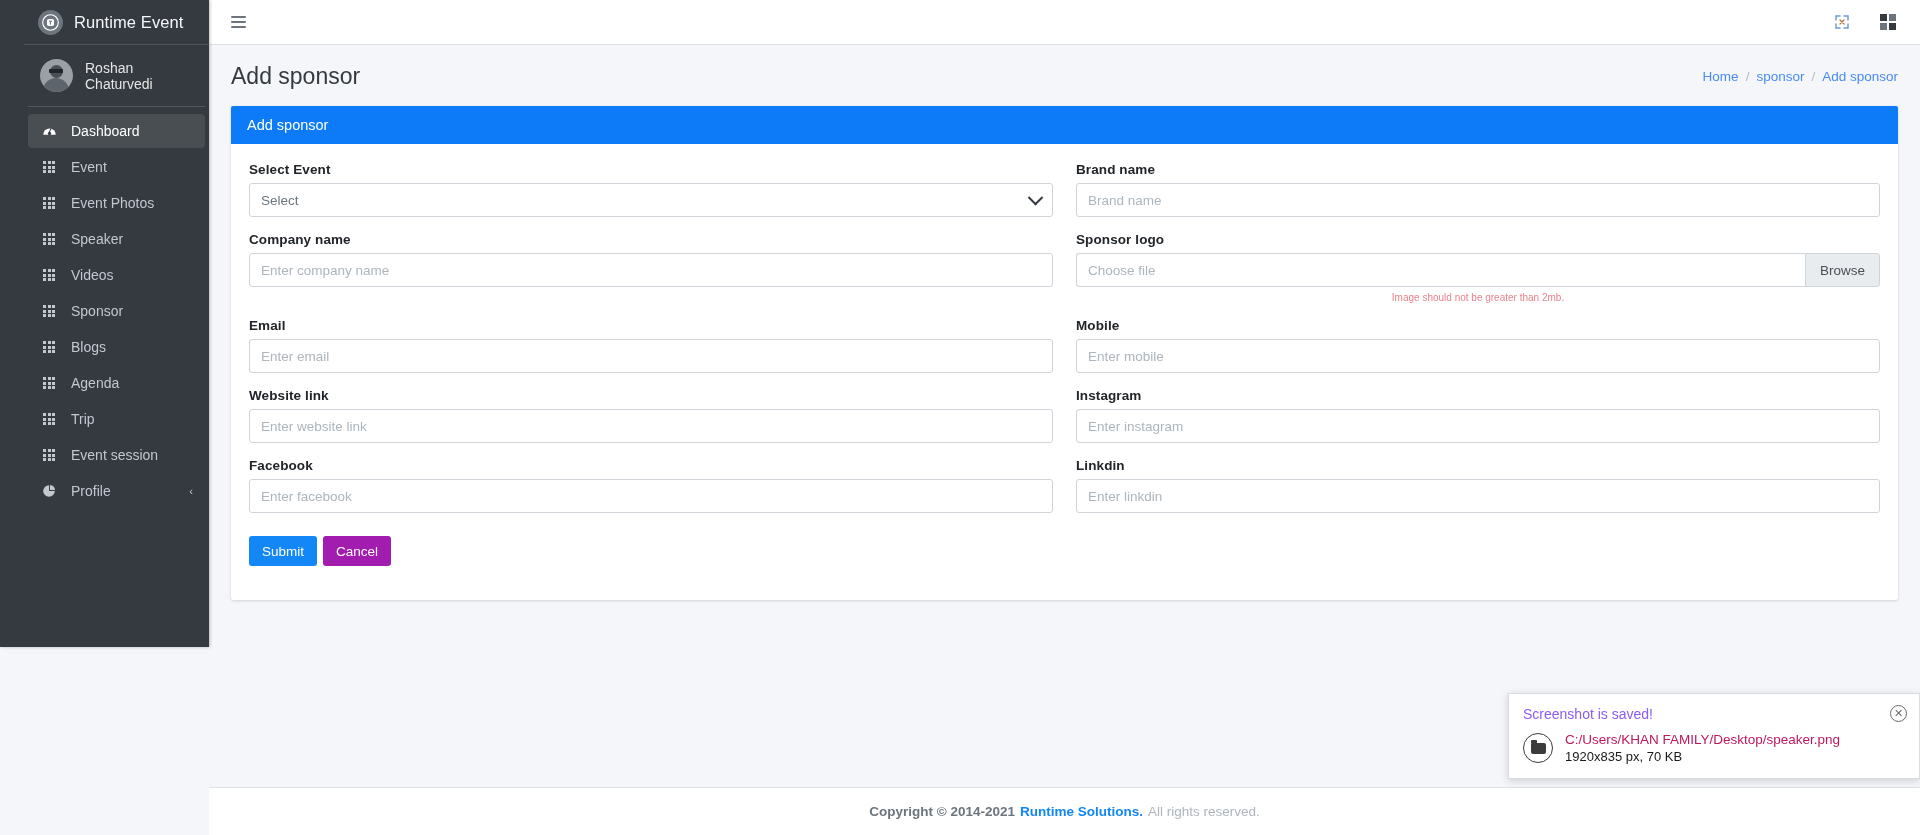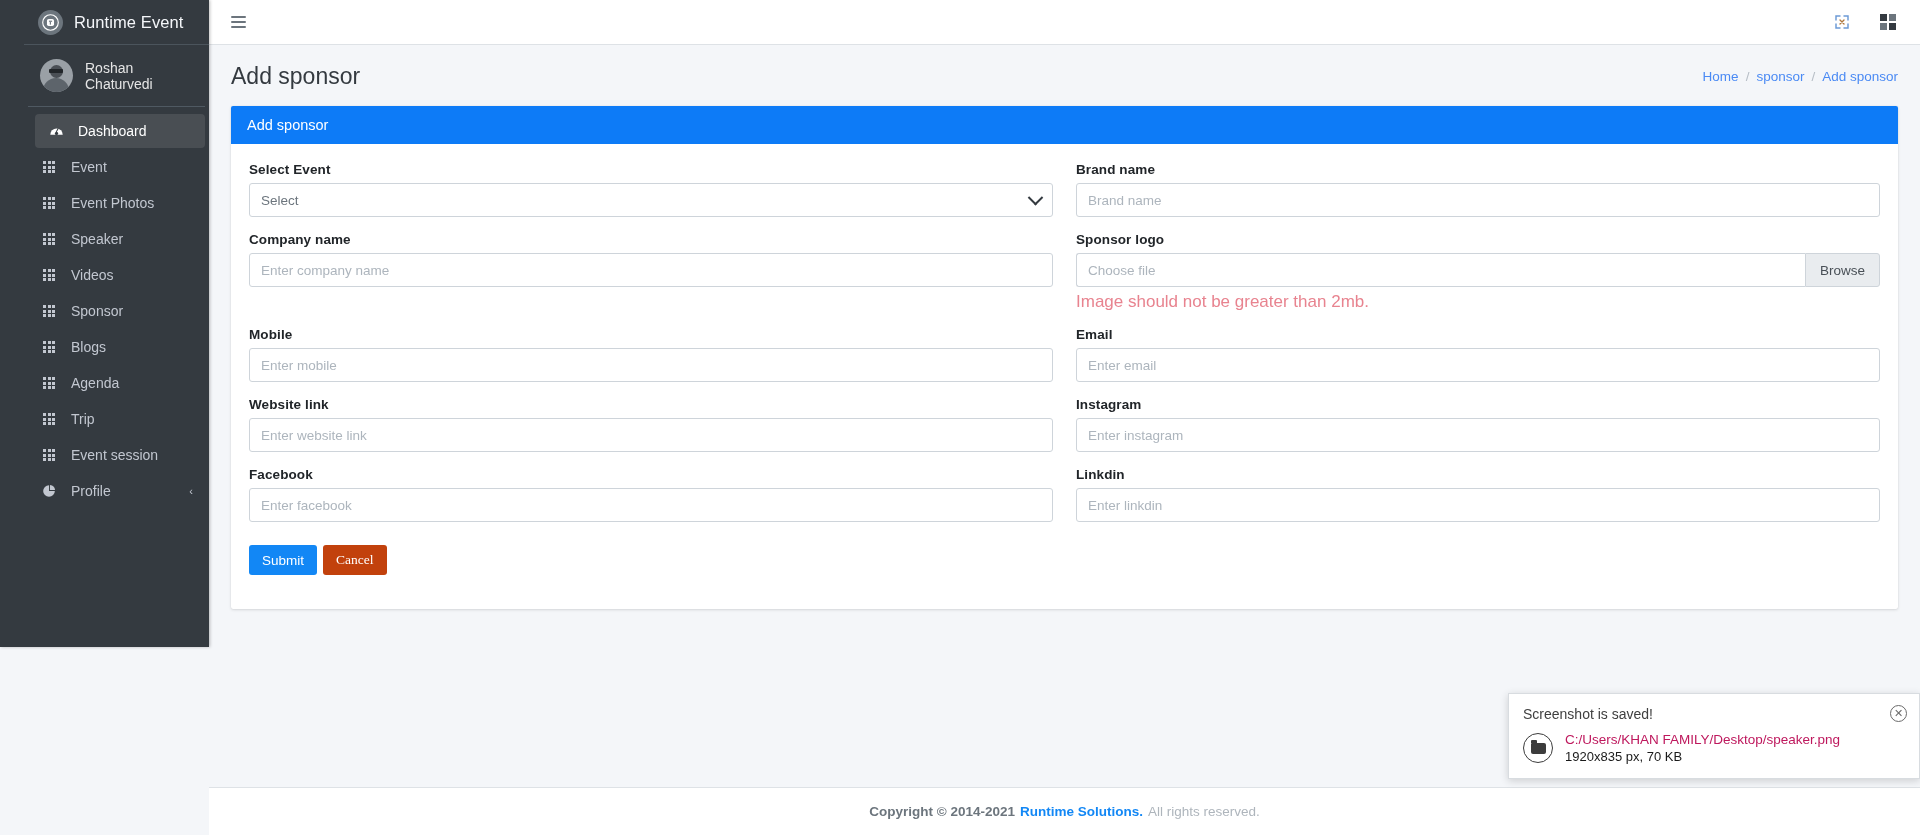--- a/index.html
+++ b/index.html
@@ -51,21 +51,21 @@
   .user-name { font-size: 14px; color: #e5e5e5; }
 
   .nav { padding: 7px 4px 0 4px; flex: 1; }
   .nav-item {
     display: flex; align-items: center;
     height: 34px; padding: 0 12px; margin-bottom: 2px;
     border-radius: 4px; gap: 13px;
     font-size: 14px; color: #c2c7d0; cursor: pointer;
     position: relative;
   }
-  .nav-item.active { background: #494e53; color: #fff; margin-left: 7px; }
+  .nav-item.active { background: #494e53; color: #fff; }
   .nav-ico { width: 18px; display:flex; align-items:center; justify-content:center; flex:0 0 18px; }
   .grid9 { display: grid; grid-template-columns: repeat(3,3px); grid-template-rows: repeat(3,3px); gap: 1.6px; }
   .grid9 i { display:block; width:3px; height:3px; background:#c2c7d0; }
   .chev-left { margin-left:auto; font-size: 11px; color:#c2c7d0; }
 
   
   .main { flex: 1; display: flex; flex-direction: column; height: 835px; background:#f4f6f9; position:relative; }
   .topbar {
     height: 45px; background: #fff; border-bottom: 1px solid #dee2e6;
     display: flex; align-items: center; justify-content: space-between;
@@ -113,45 +113,45 @@
   }
   .chev-down { width:11px; height:11px; border-right:2px solid #343a40; border-bottom:2px solid #343a40;
                transform: rotate(45deg) translate(-2px,-2px); }
   .file-row { display:flex; width:100%; }
   .file-row .finput { border-radius:3px 0 0 3px; border-right:none; }
   .browse-btn {
     height:34px; padding: 0 14px; display:flex; align-items:center;
     background:#e9ecef; border:1px solid #ced4da; border-radius:0 3px 3px 0;
     font-size:13.5px; color:#495057; cursor:pointer; white-space:nowrap;
   }
-  .hint { font-size:17px; color:#e8838f; margin-top:5px; }
+  .hint { font-size:10px; color:#e8838f; margin-top:5px;text-align:center; }
 
   .actions { display:flex; gap:6px; margin-top: 8px; }
   .btn { height:30px; padding: 0 13px; border:none; border-radius:3px;
          font-size:13.5px; color:#fff; cursor:pointer; font-family:"Liberation Sans", sans-serif;}
   .btn-primary { background:#1287f5; }
-  .btn-secondary { background:#c2410c;font-family:Liberation Serif, serif; }
+  .btn-secondary { background:#a21caf; }
 
   .footer {
     height: 48px; background:#fff; border-top:1px solid #dee2e6;
     display:flex; align-items:center; justify-content:center;
     font-size:13.5px; color:#868e96; gap:5px;
   }
   .footer b { color:#6c757d; }
   .footer .brandlink { color:#1287f5; font-weight:bold; }
   .footer .rights { color:#aeb5bc; }
 
   
   .toast {
     position:absolute; right: 0px; bottom: 56px; width: 412px;
     background:#fff; border:1px solid #d8dce0;
     box-shadow: 0 2px 8px rgba(0,0,0,.16);
     padding: 12px 14px 14px 14px; z-index: 20;
   }
-  .toast-title { font-size:14px; color:#404040; }
+  .toast-title { font-size:14px; color:#8b5cf6; }
   .toast-close {
     position:absolute; right:12px; top:11px; width:17px; height:17px;
     border:1.4px solid #6b6b6b; border-radius:50%; color:#6b6b6b;
     display:flex; align-items:center; justify-content:center; font-size:11px; cursor:pointer;
   }
   .toast-body { display:flex; align-items:center; gap:12px; margin-top:10px; }
   .folder-ico {
     width:30px; height:30px; border-radius:50%; border:1.6px solid #3c3c3c;
     display:flex; align-items:center; justify-content:center; flex:0 0 30px;
   }
@@ -427,26 +427,26 @@
             <div class="form-group">
               <label class="flabel">Sponsor logo</label>
               <div class="file-row">
                 <input class="finput" type="text" readonly="" placeholder="Choose file" style="">
                 <span class="browse-btn">Browse</span>
               </div>
               <div class="hint">Image should not be greater than 2mb.</div>
             </div>
 
             <div class="form-group">
+              <label class="flabel">Email</label>
+              <input class="finput" type="text" placeholder="Enter email" style="">
+            </div>
+            <div class="form-group">
               <label class="flabel">Mobile</label>
               <input class="finput" type="text" placeholder="Enter mobile" style="">
-            </div>
-            <div class="form-group">
-              <label class="flabel">Email</label>
-              <input class="finput" type="text" placeholder="Enter email" style="">
             </div>
 
             <div class="form-group">
               <label class="flabel">Website link</label>
               <input class="finput" type="text" placeholder="Enter website link" style="">
             </div>
             <div class="form-group">
               <label class="flabel">Instagram</label>
               <input class="finput" type="text" placeholder="Enter instagram" style="">
             </div>

